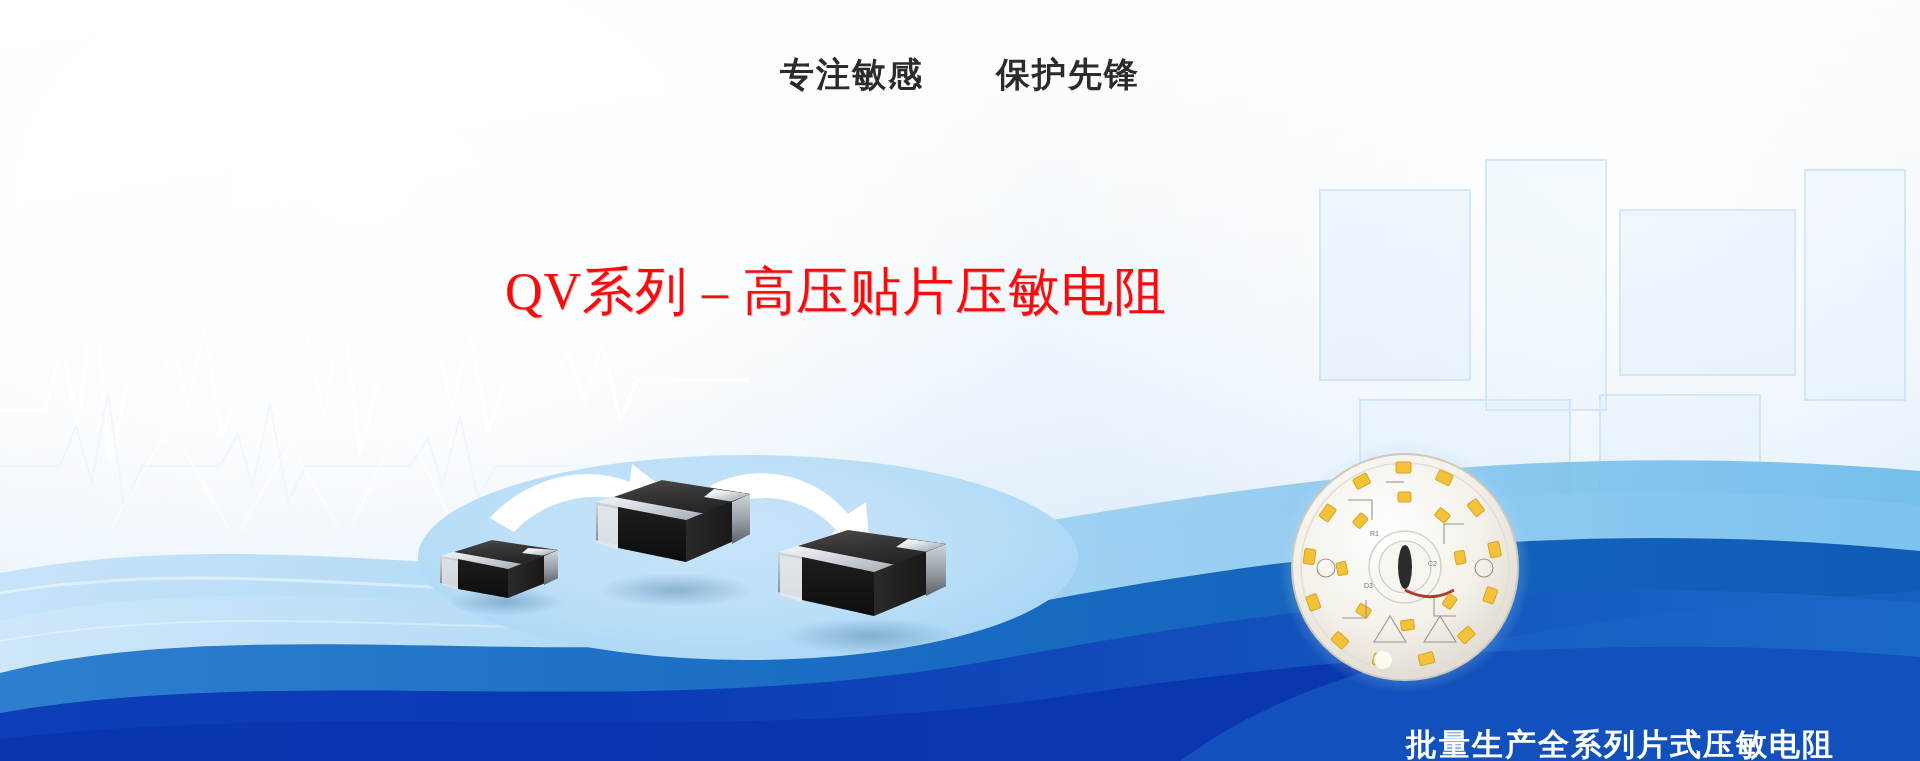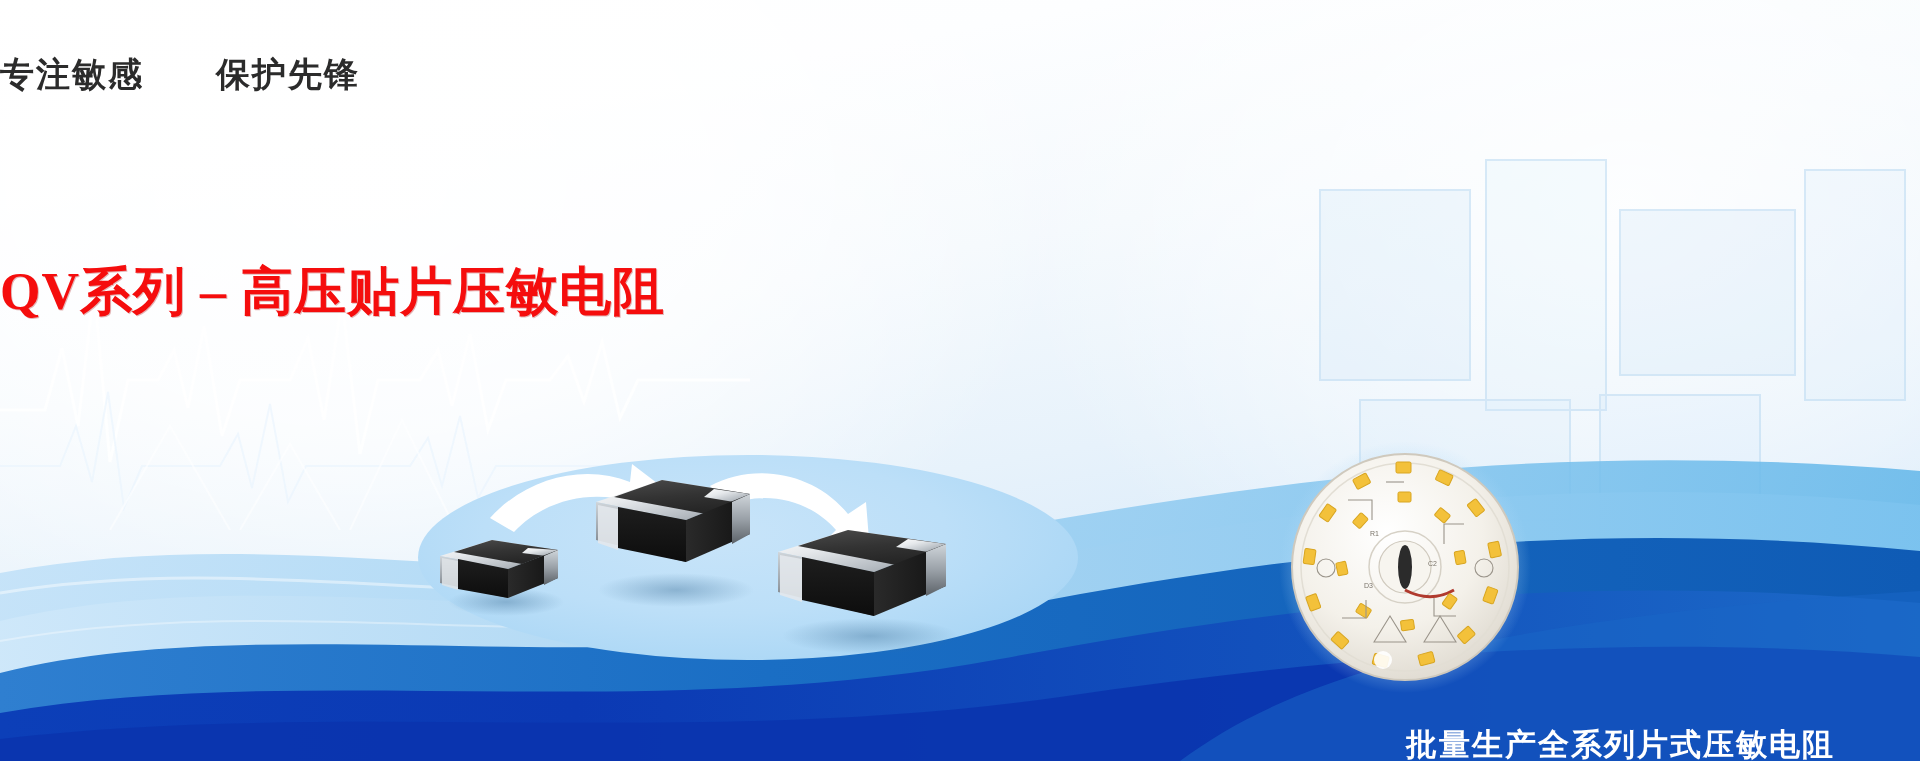--- a/index.html
+++ b/index.html
@@ -30,28 +30,30 @@
 
   
   .ecg{position:absolute;left:-10px;top:230px;width:760px;height:300px;opacity:.85;}
 
   
   .waves{position:absolute;left:0;bottom:0;width:1920px;height:420px;}
 
   
   .tagline{
     position:absolute;top:52px;left:0;width:1920px;
+    text-align:center;
     font-size:34px;font-weight:700;letter-spacing:2px;
     color:#2b2b2b;
     font-family:"Liberation Serif","DejaVu Serif",serif;
     white-space:pre;
   }
   .title{
     position:absolute;top:257px;left:0;width:1672px;
-    font-size:52px;font-weight:700;letter-spacing:1px;
+    text-align:center;
+    font-size:52px;font-weight:400;letter-spacing:1px;
     color:#f50d0d;
     text-shadow:1px 1px 0 rgba(160,0,0,.28);
     font-family:"Liberation Serif","DejaVu Serif",serif;
     white-space:pre;
   }
   .subtitle{
     position:absolute;top:358px;left:0;width:1920px;
     text-align:center;
     font-size:36px;font-weight:700;letter-spacing:0px;
     color:#141414;

